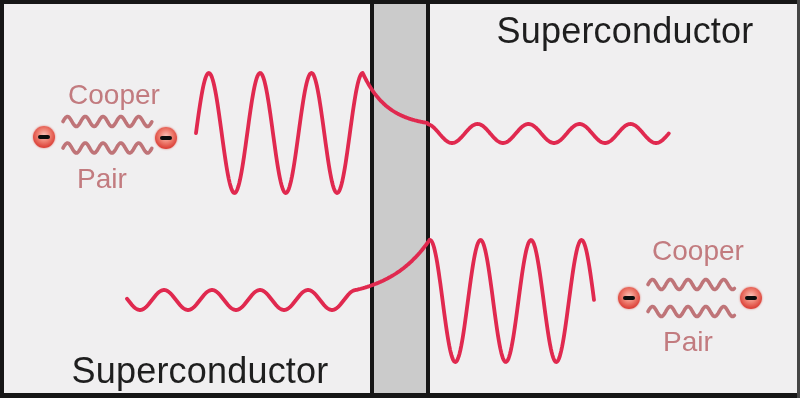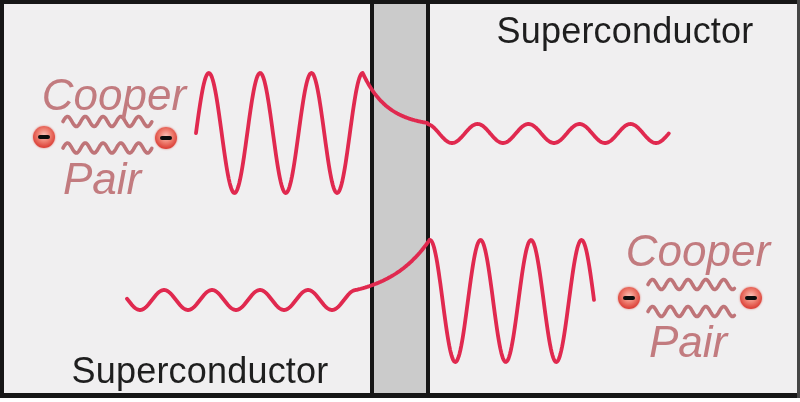--- a/index.html
+++ b/index.html
@@ -16,21 +16,21 @@
   .barrier{
     position:absolute;left:370px;top:0;height:100%;width:60px;
     box-sizing:border-box;background:var(--barrier_fill);
     border-left:4px solid var(--barrier_line);
     border-right:4px solid var(--barrier_line);
   }
   svg.waves{position:absolute;left:0;top:0;}
   .wavepath{fill:none;stroke-linecap:round;stroke-linejoin:round;}
   .lbl{position:absolute;transform:translate(-50%,-50%);white-space:nowrap;line-height:1;}
   .sc-lbl{font-size:36px;color:var(--text_dark);letter-spacing:0.2px;}
-  .rose-lbl{font-size:44px;color:var(--pair_rose);font-style:italic;}
+  .rose-lbl{font-size:28px;color:var(--pair_rose);}
   .electron{
     position:absolute;width:22px;height:22px;border-radius:50%;
     transform:translate(-50%,-50%);
     background:radial-gradient(circle at 50% 42%,
       var(--electron_center) 0%, var(--electron_mid) 38%,
       var(--electron_edge) 76%, #c5302b 100%);
     box-shadow:0 0 2px rgba(222,90,80,.85);
     display:flex;align-items:center;justify-content:center;
   }
   .minus{width:12px;height:3.6px;border-radius:2px;background:var(--minus_black);}

